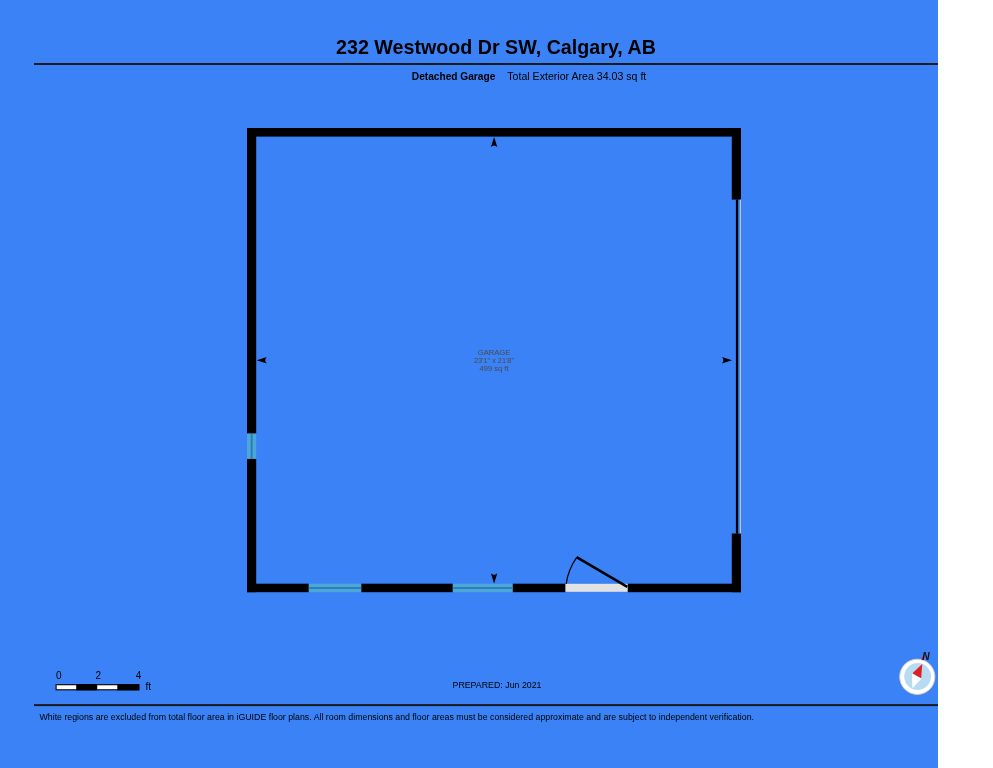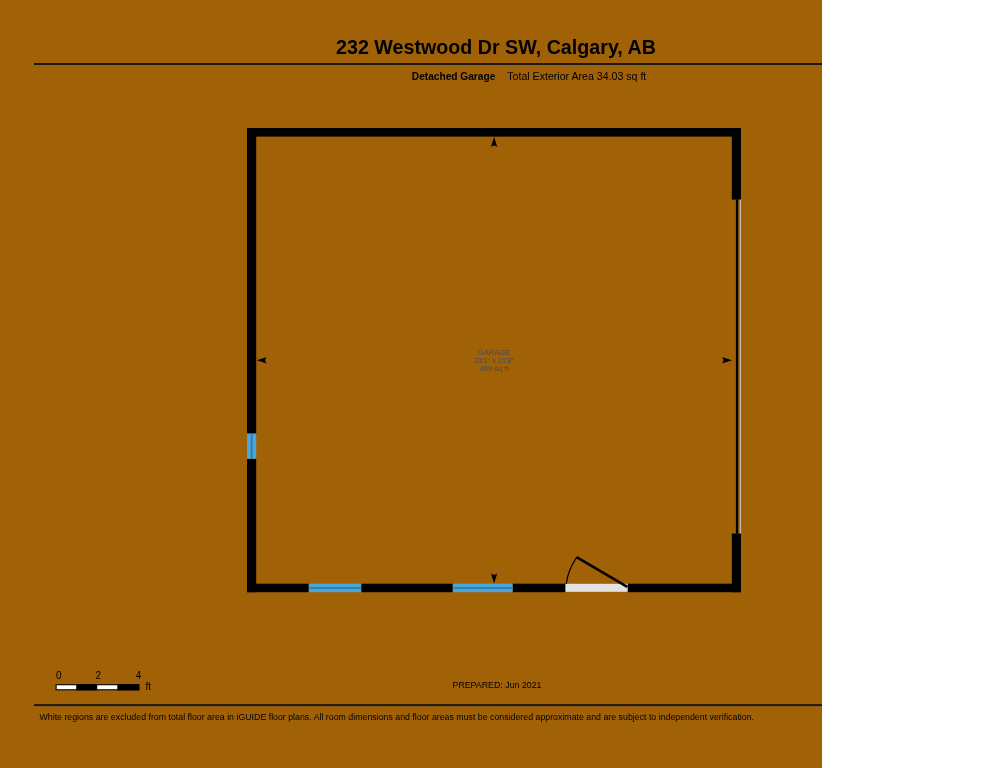--- a/index.html
+++ b/index.html
@@ -1,16 +1,16 @@
 <!DOCTYPE html>
 <html><head>
 <meta charset="utf-8">
 <style>
   html,body{margin:0;padding:0;background:#ffffff;}
-  .page{position:relative;width:822px;height:768px;background:#a16207;overflow:hidden;
+  .page{position:relative;width:938px;height:768px;background:#3b82f6;overflow:hidden;
         font-family:"Liberation Sans", sans-serif;}
   svg{position:absolute;left:0;top:0;}
   text{font-family:"Liberation Sans", sans-serif;}
 </style>
 </head>
 <body>
 <div class="page">
 <svg width="993" height="768" viewBox="0 0 993 768">
 
   <text x="336" y="54" font-size="21" font-weight="bold" fill="#000000" textLength="320" lengthAdjust="spacingAndGlyphs">232 Westwood Dr SW, Calgary, AB</text>

